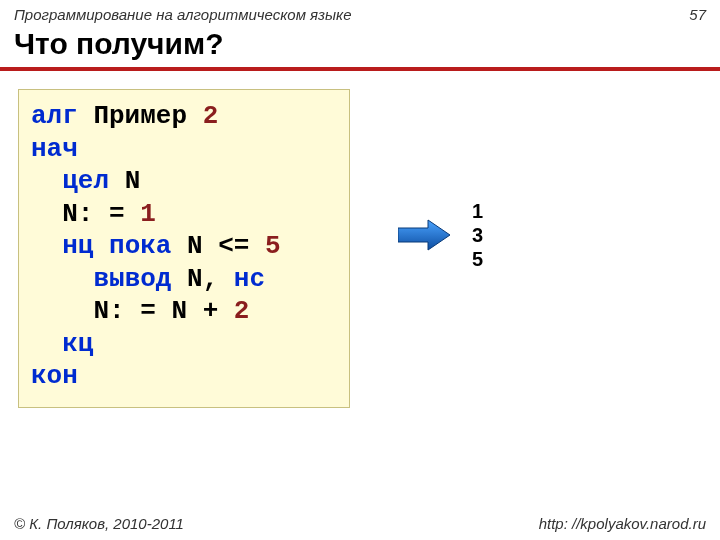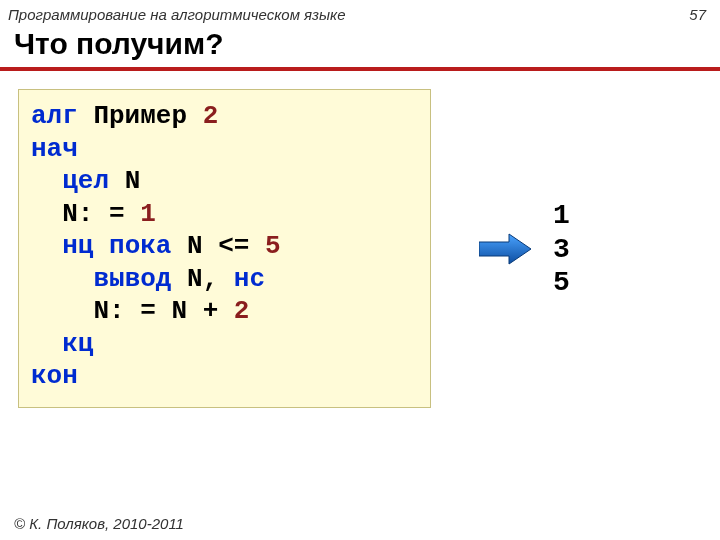--- a/index.html
+++ b/index.html
@@ -4,40 +4,40 @@
 <style>
   * { margin: 0; padding: 0; box-sizing: border-box; }
   html, body { width: 720px; height: 540px; overflow: hidden; }
   body {
     background: #fff;
     font-family: Arial, Helvetica, sans-serif;
     color: #000;
     position: relative;
   }
   .header {
-    padding: 6px 14px 0 8px;
+    padding: 6px 14px 0 14px;
     display: flex;
     justify-content: space-between;
     font-size: 15px;
     font-style: italic;
     color: #333;
   }
   .title {
     padding: 4px 14px 6px 14px;
     font-size: 30px;
     font-weight: bold;
     border-bottom: 4px solid #b91c1c;
   }
   .content {
     padding: 18px 18px 0 18px;
     display: flex;
     align-items: flex-start;
   }
   .codebox {
-    width: 413px;
+    width: 332px;
     background: #fffbd8;
     border: 1px solid #c8c080;
     padding: 10px 12px 14px 12px;
   }
   .code {
     font-family: "Courier New", monospace;
     font-size: 26px;
     font-weight: bold;
     line-height: 1.25;
     color: #000;
@@ -47,22 +47,22 @@
   .num { color: #8a1e1e; }
   .right {
     display: flex;
     align-items: center;
     gap: 20px;
     margin-left: 48px;
     margin-top: 110px;
   }
   .arrow svg { display: block; }
   .output {
-    font-family: Liberation Mono, monospace;
-    font-size: 28px;
+    font-family: Liberation Sans, sans-serif;
+    font-size: 20px;
     font-weight: bold;
     line-height: 1.2;
     white-space: pre;
   }
   .footer {
     position: absolute;
     bottom: 8px;
     left: 0;
     right: 0;
     padding: 0 14px;
@@ -109,13 +109,14 @@
       </svg>
     </span>
     <div class="output"><span>1</span>
 <span>3</span>
 <span>5</span></div>
   </div>
 </div>
 
 <div class="footer">
   <span>© К. Поляков, 2010-2011</span>
+  <span>http: //kpolyakov.narod.ru</span>
 </div>
 
 </body></html>

